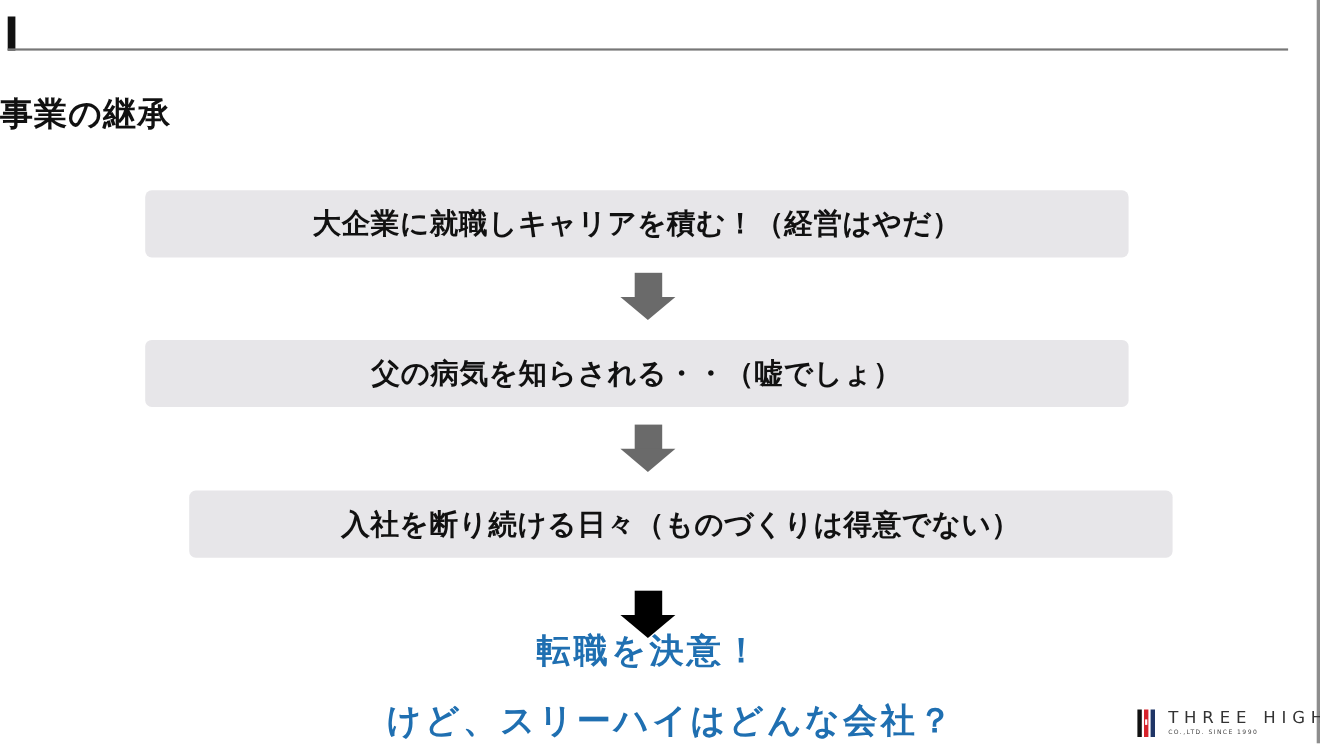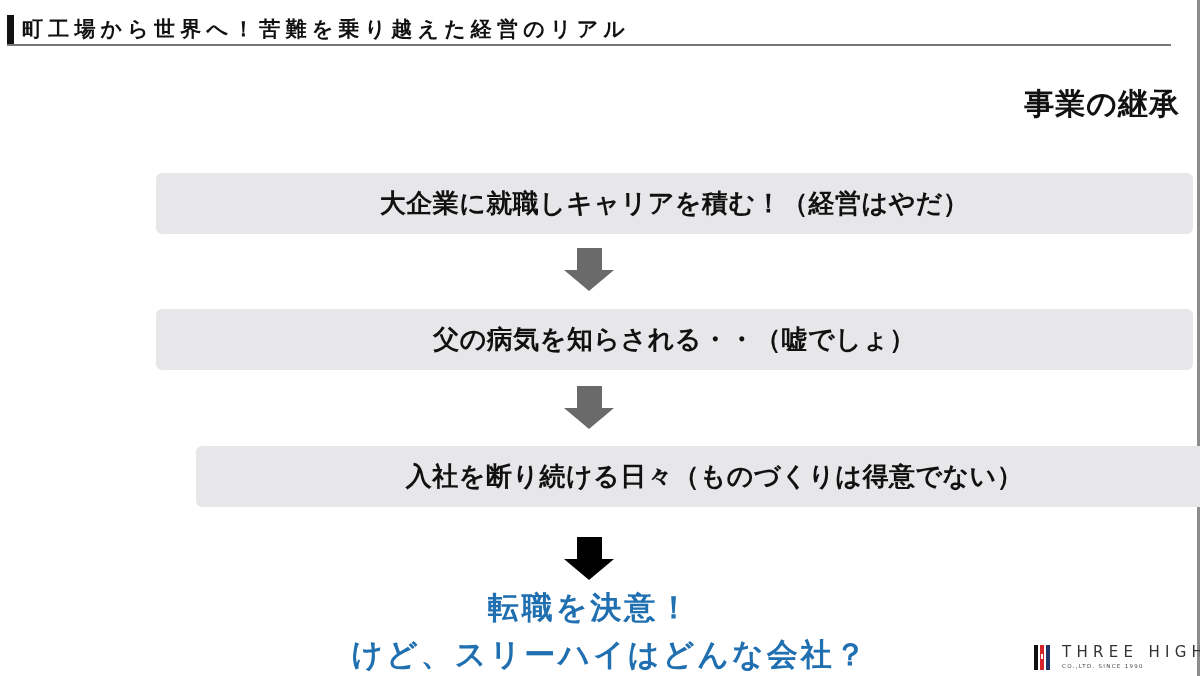--- a/index.html
+++ b/index.html
@@ -10,26 +10,26 @@
 
     .header { position: absolute; left: 0; top: 0; width: 1200px; height: 50px; }
     .header-bar { position: absolute; left: 7px; top: 15px; width: 7px; height: 31px; background: #111; }
     .header-title {
       position: absolute; left: 22px; top: 14px; height: 30px; line-height: 30px;
       font-size: 21px; font-weight: bold; letter-spacing: 5.2px; color: #111; white-space: nowrap;
     }
     .header-rule { position: absolute; left: 7px; top: 44px; width: 1164px; height: 2px; background: #777; }
 
     .slide-title {
-      position: absolute; left: 0; width: 1180px; top: 84px; text-align: right;
+      position: absolute; left: 0; width: 1180px; top: 84px; text-align: left;
       font-size: 30px; font-weight: bold; color: #111; letter-spacing: 1px;
     }
 
     .step-box {
-      position: absolute; left: 156px; width: 1037px; height: 61px;
+      position: absolute; left: 132px; width: 894px; height: 61px;
       background: #e7e6e9; border-radius: 6px;
       display: flex; align-items: center; justify-content: center;
       font-size: 26px; font-weight: bold; color: #111; letter-spacing: 0.5px; white-space: nowrap;
     }
     .step-1 { top: 173px; }
     .step-2 { top: 309px; }
     .step-3 { top: 446px; margin-left: 40px; }
 
     .arrow { position: absolute; left: 564px; width: 50px; height: 44px; }
     .arrow .shaft { position: absolute; left: 13px; top: 0; width: 25px; height: 23px; }
@@ -43,21 +43,21 @@
     .arrow-black .shaft { background: #000; }
     .arrow-black .head { border-top-color: #000; }
     .arrow-1 { top: 248px; }
     .arrow-2 { top: 386px; }
     .arrow-3 { top: 537px; }
 
     .conclusion {
       position: absolute; left: 0; width: 1180px; text-align: center;
       font-size: 31px; font-weight: bold; color: #1f6fb1; letter-spacing: 3px; white-space: nowrap;
     }
-    .conclusion-1 { top: 587px; }
+    .conclusion-1 { top: 571px; }
     .conclusion-2 { top: 634px; padding-left: 40px; }
 
     .logo { position: absolute; left: 1034px; top: 644px; height: 28px; width: 160px; }
     .logo-mark { position: absolute; left: 0; top: 1px; width: 17px; height: 25px; }
     .logo-mark .b1 { position: absolute; left: 0; top: 0; width: 4px; height: 25px; background: #111; }
     .logo-mark .b2 { position: absolute; left: 6px; top: 0; width: 4px; height: 25px; background: #d7242c; }
     .logo-mark .b2gap { position: absolute; left: 7px; top: 9px; width: 2px; height: 5px; background: #fff; }
     .logo-mark .b3 { position: absolute; left: 12px; top: 0; width: 4px; height: 25px; background: #1f3566; }
     .logo-name {
       position: absolute; left: 28px; top: 0; font-family: "DejaVu Sans", sans-serif;
@@ -68,21 +68,20 @@
       font-size: 5.5px; letter-spacing: 1.3px; color: #444; white-space: nowrap; line-height: 7px;
     }
   </style>
 </head>
 <body>
 
 <div class="right-edge"></div>
 
 <div class="header">
   <div class="header-bar"></div>
-  <div class="header-title">町工場から世界へ！苦難を乗り越えた経営のリアル</div>
   <div class="header-rule"></div>
 </div>
 
 <div class="slide-title">事業の継承</div>
 
 <div class="step-box step-1">
   <span>大企業に就職しキャリアを積む！（経営はやだ）</span>
 </div>
 
 <div class="arrow arrow-gray arrow-1">

